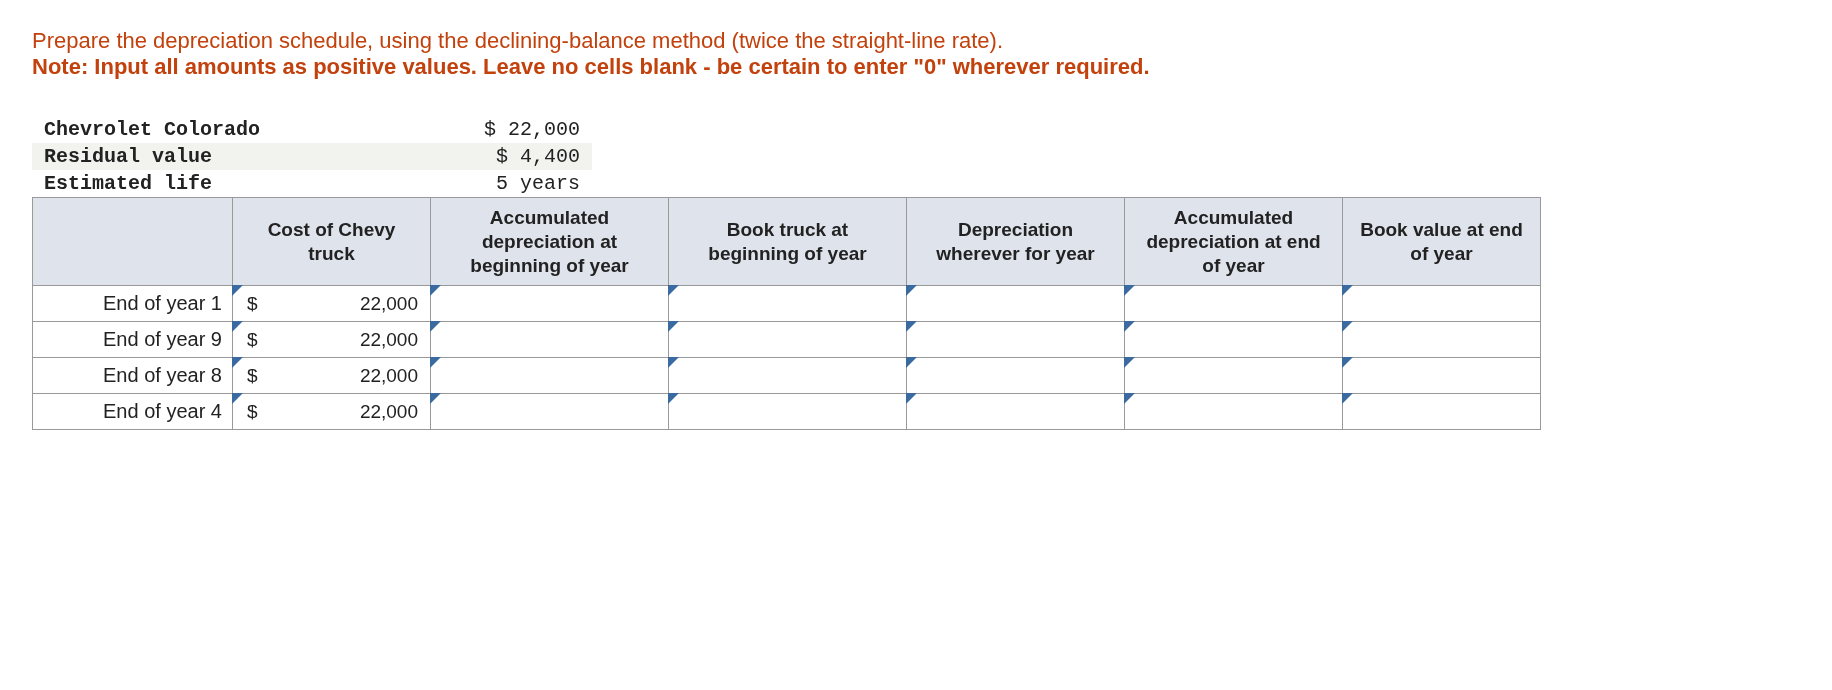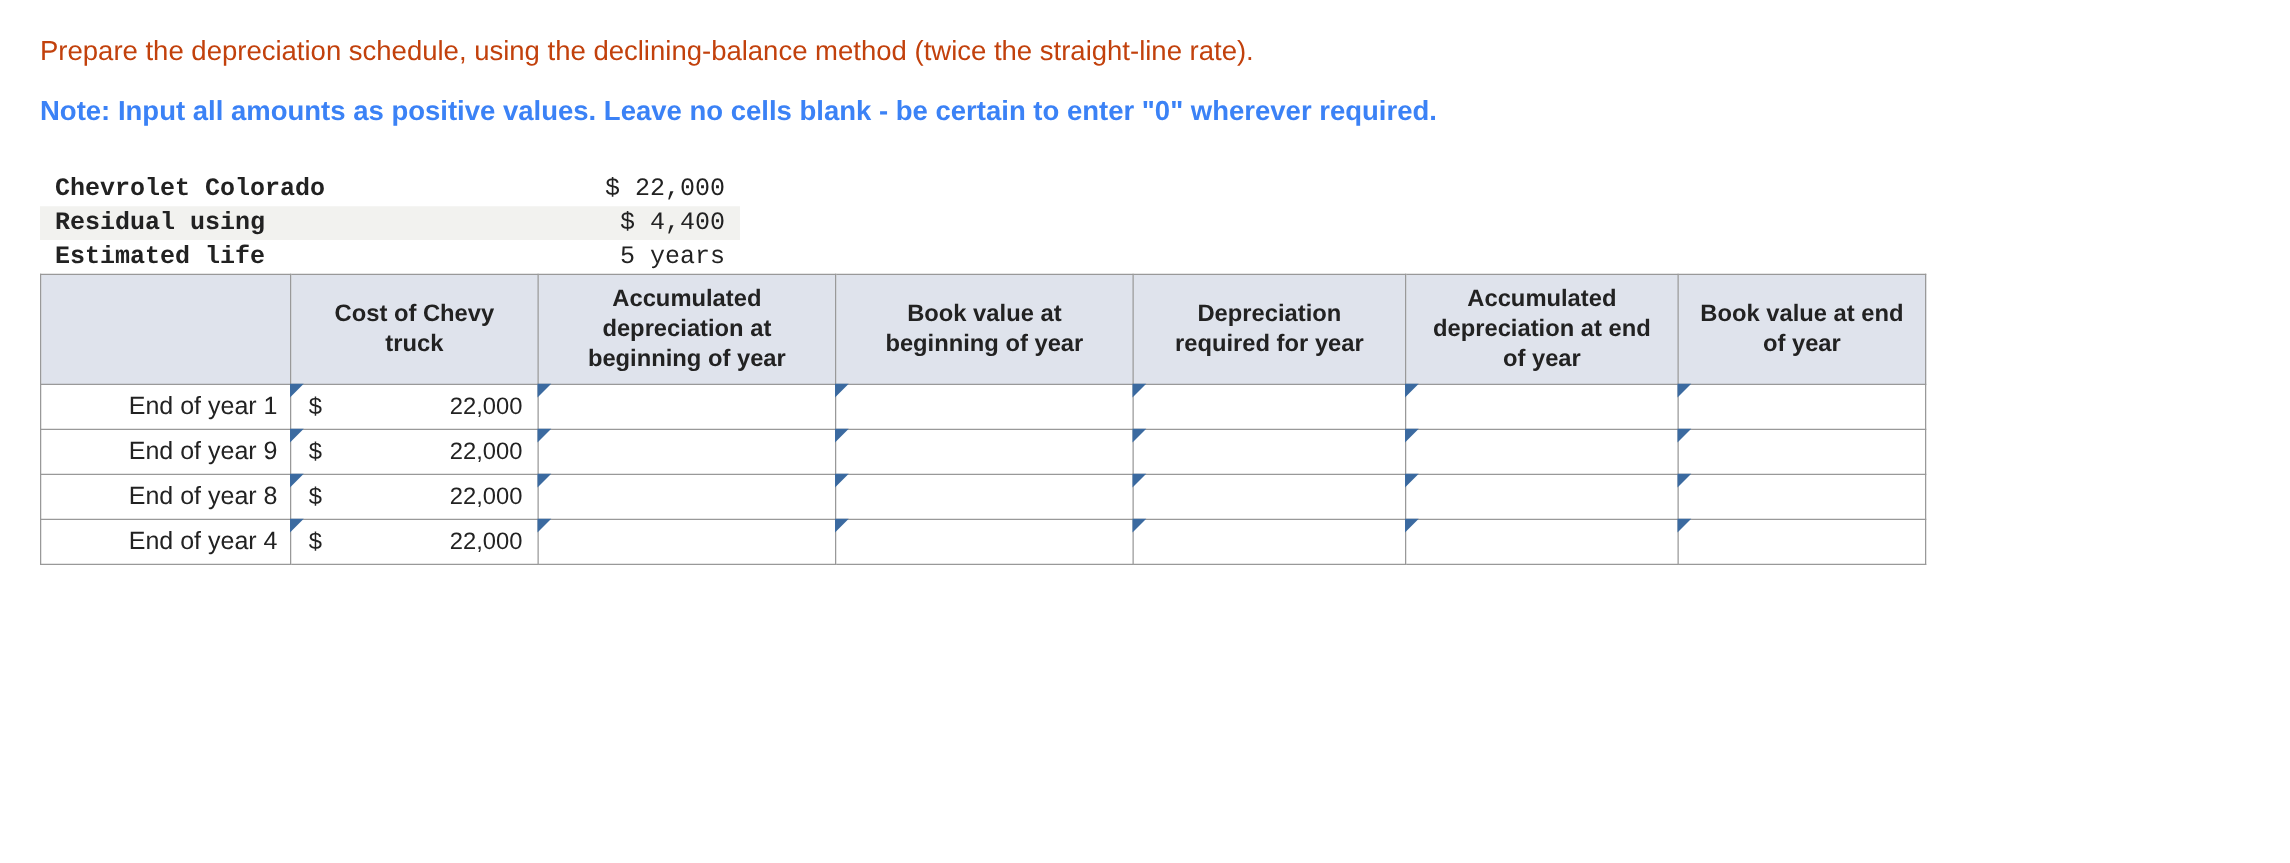--- a/index.html
+++ b/index.html
@@ -13,22 +13,22 @@
     width: 1832px;
   }
   .prompt-line1 {
     font-size: 22px;
     color: #c2410c;
     margin: 0;
   }
   .prompt-line2 {
     font-size: 22px;
     font-weight: bold;
-    color: #3b82f6;
-    margin: 22px 0 0 0;
+    color: #c2410c;
+    margin: 0 0 0 0;
   }
   .given {
     margin-top: 36px;
     font-family: "Courier New", Courier, monospace;
     font-size: 20px;
     display: table;
     border-collapse: collapse;
   }
   .given-row { display: table-row; }
   .given-label {
@@ -111,21 +111,21 @@
 
 <p class="prompt-line1">Prepare the depreciation schedule, using the declining-balance method (twice the straight-line rate).</p>
 <p class="prompt-line2">Note: Input all amounts as positive values. Leave no cells blank - be certain to enter "0" wherever required.</p>
 
 <div class="given">
   <div class="given-row">
     <div class="given-label">Chevrolet Colorado</div>
     <div class="given-value">$ 22,000</div>
   </div>
   <div class="given-row hl">
-    <div class="given-label">Residual using</div>
+    <div class="given-label">Residual value</div>
     <div class="given-value">$ 4,400</div>
   </div>
   <div class="given-row">
     <div class="given-label">Estimated life</div>
     <div class="given-value">5 years</div>
   </div>
 </div>
 
 <table class="sched">
   <colgroup>
@@ -135,22 +135,22 @@
       <col class="c3">
       <col class="c4">
       <col class="c5">
       <col class="c6">
   </colgroup>
   <thead>
     <tr>
       <th></th>
       <th>Cost of Chevy truck</th>
       <th>Accumulated depreciation at beginning of year</th>
-      <th>Book value at beginning of year</th>
-      <th>Depreciation required for year</th>
+      <th>Book truck at beginning of year</th>
+      <th>Depreciation wherever for year</th>
       <th>Accumulated depreciation at end of year</th>
       <th>Book value at end of year</th>
     </tr>
   </thead>
   <tbody id="sched-body">
       <tr>
         <td class="rowlabel">End of year 1</td>
         <td class="cell">
           <span class="flag"></span>
           <div class="cell-inner">

